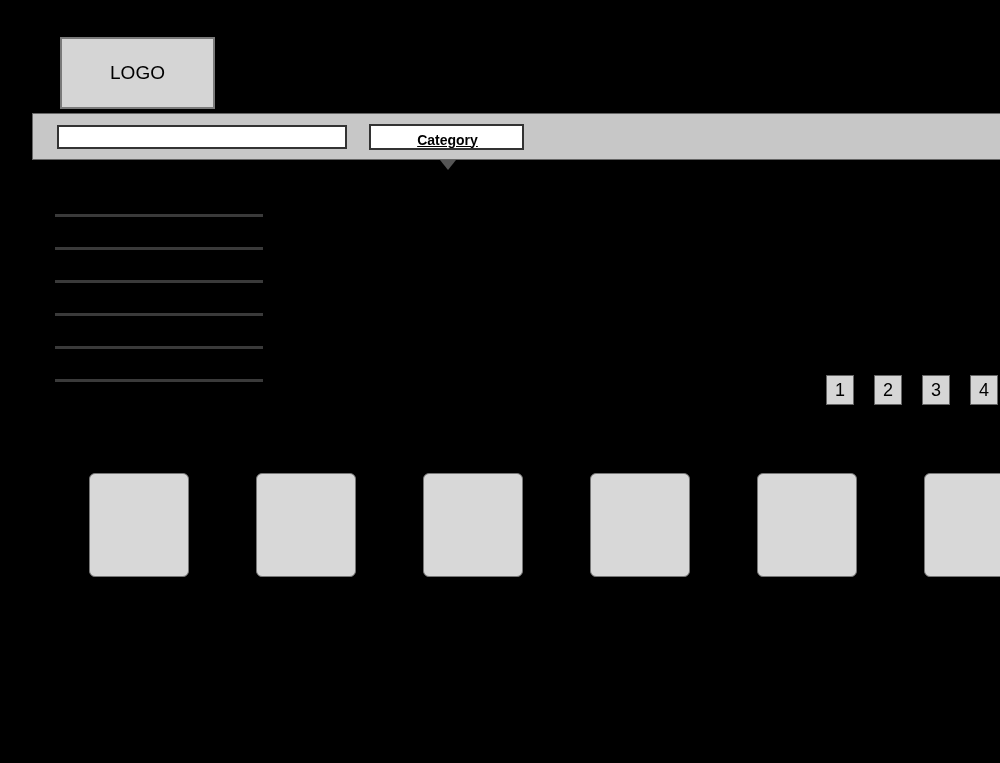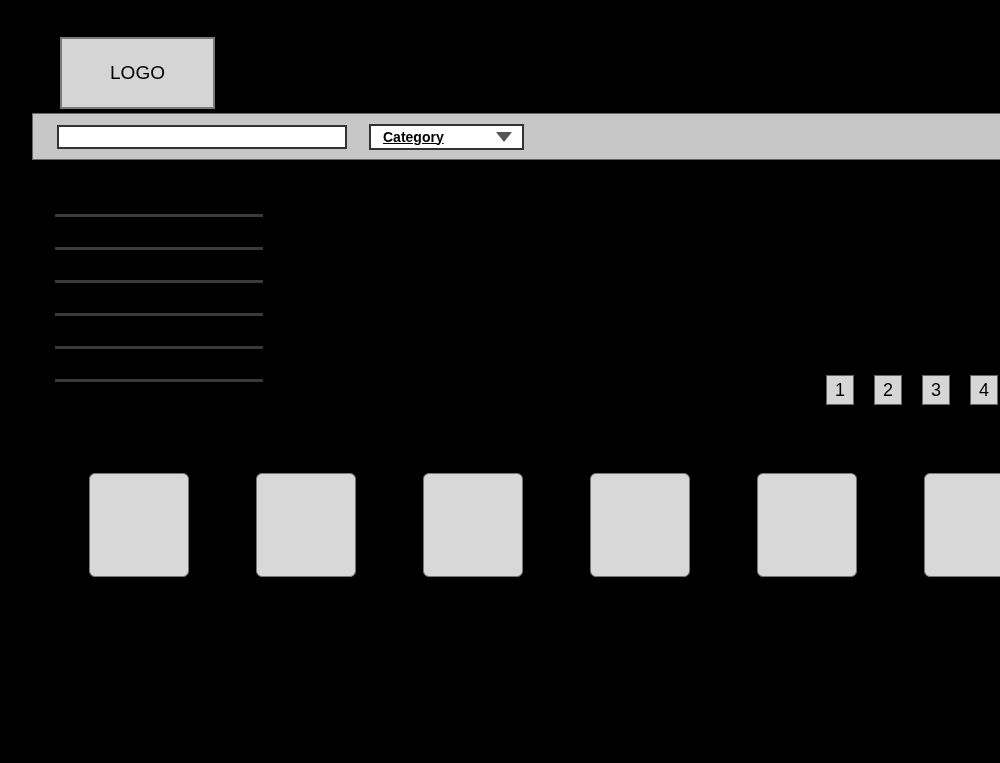--- a/index.html
+++ b/index.html
@@ -65,20 +65,21 @@
     .category-select {
       width: 155px;
       height: 26px;
       background: #fff;
       border: 2px solid #333;
       display: flex;
       align-items: center;
       justify-content: space-between;
       padding: 0 4px 0 6px;
       cursor: pointer;
+      flex-direction: column;
     }
     .category-label {
       font-size: 14px;
       font-weight: bold;
       text-decoration: underline;
     }
     .chevron-down {
       width: 0;
       height: 0;
       border-left: 8px solid transparent;

